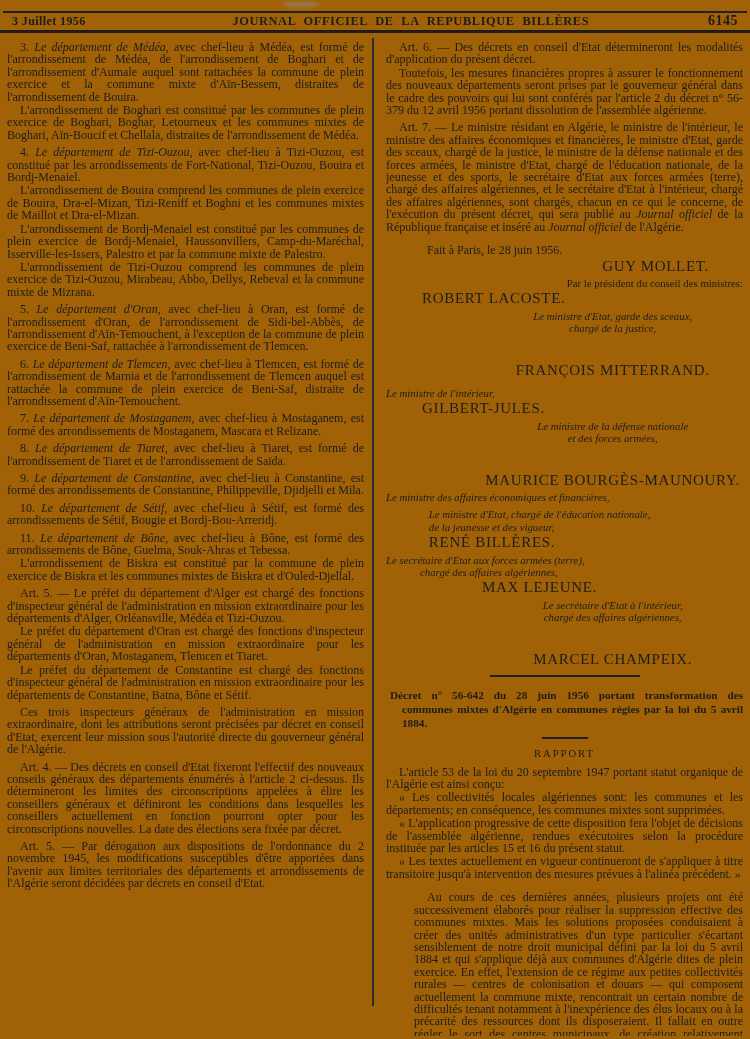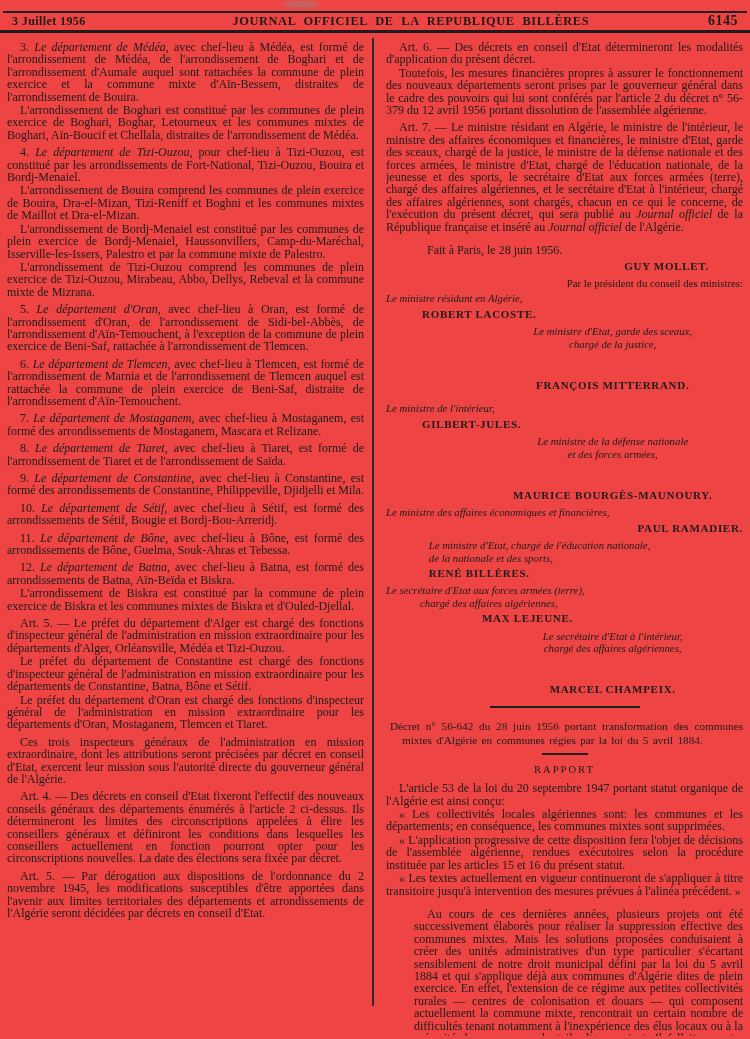--- a/index.html
+++ b/index.html
@@ -1,98 +1,94 @@
 <!DOCTYPE html>
 <html lang="fr"><head>
 <meta charset="utf-8">
 <style>
   html,body{margin:0;padding:0;}
   body{width:750px;height:1039px;background:#e9e7e0;font-family:"Liberation Serif","DejaVu Serif",serif;}
-  .page{position:relative;width:750px;height:1039px;background:#ef4444;overflow:hidden;color:#1c1c1c;}
+  .page{position:relative;width:750px;height:1039px;background:#a16207;overflow:hidden;color:#1c1c1c;}
   .smudge{position:absolute;top:1px;left:283px;width:36px;height:7px;background:#8d8d8d;opacity:.45;border-radius:50%;filter:blur(1.5px);}
   .rule-top{position:absolute;top:11px;left:3px;right:3px;height:2px;background:#222;}
   .rule-mid{position:absolute;top:30px;left:0;right:0;height:3px;background:#1d1d1d;}
   .hdr{position:absolute;top:13px;left:0;right:0;display:flex;justify-content:space-between;align-items:baseline;padding:0 12px;}
   .hdr-date{font-weight:700;font-size:12px;letter-spacing:.4px;}
   .hdr-title{font-weight:700;font-size:12.4px;letter-spacing:.6px;word-spacing:4px;transform:translateX(14px);}
   .hdr-page{font-weight:700;font-size:14px;letter-spacing:.5px;}
   .divider{position:absolute;left:372px;top:38px;height:968px;width:2px;background:#2c2c2c;}
   .col{position:absolute;top:40px;width:357px;height:996px;overflow:hidden;}
   .col-left{left:7px;}
   .col-right{left:386px;}
   .para{margin:1px 0;font-size:12px;line-height:12.4px;text-align:justify;text-indent:13px;}
   .it{font-style:italic;}
   .sp1{margin-top:5px !important;}
   .sp2{margin-top:11px !important;margin-left:28px;}
   .sig{margin:3px 0;font-size:10.8px;line-height:12.4px;}
   .sig-title{font-style:italic;}
-  .sig-name{font-size:11px;letter-spacing:.7px;font-weight:700;}
+  .sig-name{font-size:15px;letter-spacing:.7px;font-weight:400;}
   .ln{display:block;}
   .ln-ind{padding-left:34px;}
   .a-indent{padding-left:36px;}
   .a-right{text-align:right;padding-right:34px;}
   .a-rightc{margin-left:27%;text-align:center;margin-top:29px;}
   .a-center{text-align:right;}
   .a-centerR{margin-left:12%;text-align:left;}
   .a-centerL{padding-left:96px;}
   .rule{background:#1f1f1f;height:2px;margin:10px auto 8px;}
   .rule-long{width:150px;}
   .rule-short{width:46px;margin:6px auto;}
-  .decree-heading{margin:20px 0 2px;font-weight:400;font-size:11.2px;line-height:14.2px;padding-left:16px;text-indent:-12px;text-align:justify;word-spacing:1.5px;}
+  .decree-heading{margin:20px 0 2px;font-weight:700;font-size:11.2px;line-height:14.2px;padding-left:16px;text-indent:-12px;text-align:justify;word-spacing:1.5px;}
   .rapport{text-align:center;font-size:10.6px;letter-spacing:2px;margin:9px 0 7px;}
 </style>
 </head>
 <body>
 
 <div class="page">
   <div class="smudge"></div>
   <div class="rule-top"></div>
   <div class="hdr">
     <span class="hdr-date">3 Juillet 1956</span>
     <span class="hdr-title">JOURNAL OFFICIEL DE LA REPUBLIQUE BILLÈRES</span>
     <span class="hdr-page">6145</span>
   </div>
   <div class="rule-mid"></div>
   <div class="divider"></div>
   <div class="col col-left">
       <p class="para"><span>3. </span><span class="it">Le département de Médéa</span><span>, avec chef-lieu à Médéa, est formé de l'arrondissement de Médéa, de l'arrondissement de Boghari et de l'arrondissement d'Aumale auquel sont rattachées la commune de plein exercice et la commune mixte d'Aïn-Bessem, distraites de l'arrondissement de Bouira.</span></p>
       <p class="para"><span>L'arrondissement de Boghari est constitué par les communes de plein exercice de Boghari, Boghar, Letourneux et les communes mixtes de Boghari, Aïn-Boucif et Chellala, distraites de l'arrondissement de Médéa.</span></p>
-      <p class="para sp1"><span>4. </span><span class="it">Le département de Tizi-Ouzou</span><span>, pour chef-lieu à Tizi-Ouzou, est constitué par les arrondissements de Fort-National, Tizi-Ouzou, Bouira et Bordj-Menaiel.</span></p>
+      <p class="para sp1"><span>4. </span><span class="it">Le département de Tizi-Ouzou</span><span>, avec chef-lieu à Tizi-Ouzou, est constitué par les arrondissements de Fort-National, Tizi-Ouzou, Bouira et Bordj-Menaiel.</span></p>
       <p class="para"><span>L'arrondissement de Bouira comprend les communes de plein exercice de Bouira, Dra-el-Mizan, Tizi-Reniff et Boghni et les communes mixtes de Maillot et Dra-el-Mizan.</span></p>
       <p class="para"><span>L'arrondissement de Bordj-Menaiel est constitué par les communes de plein exercice de Bordj-Menaiel, Haussonvillers, Camp-du-Maréchal, Isserville-les-Issers, Palestro et par la commune mixte de Palestro.</span></p>
       <p class="para"><span>L'arrondissement de Tizi-Ouzou comprend les communes de plein exercice de Tizi-Ouzou, Mirabeau, Abbo, Dellys, Rebeval et la commune mixte de Mizrana.</span></p>
       <p class="para sp1"><span>5. </span><span class="it">Le département d'Oran</span><span>, avec chef-lieu à Oran, est formé de l'arrondissement d'Oran, de l'arrondissement de Sidi-bel-Abbès, de l'arrondissement d'Aïn-Temouchent, à l'exception de la commune de plein exercice de Beni-Saf, rattachée à l'arrondissement de Tlemcen.</span></p>
       <p class="para sp1"><span>6. </span><span class="it">Le département de Tlemcen</span><span>, avec chef-lieu à Tlemcen, est formé de l'arrondissement de Marnia et de l'arrondissement de Tlemcen auquel est rattachée la commune de plein exercice de Beni-Saf, distraite de l'arrondissement d'Aïn-Temouchent.</span></p>
       <p class="para sp1"><span>7. </span><span class="it">Le département de Mostaganem</span><span>, avec chef-lieu à Mostaganem, est formé des arrondissements de Mostaganem, Mascara et Relizane.</span></p>
       <p class="para sp1"><span>8. </span><span class="it">Le département de Tiaret</span><span>, avec chef-lieu à Tiaret, est formé de l'arrondissement de Tiaret et de l'arrondissement de Saïda.</span></p>
       <p class="para sp1"><span>9. </span><span class="it">Le département de Constantine</span><span>, avec chef-lieu à Constantine, est formé des arrondissements de Constantine, Philippeville, Djidjelli et Mila.</span></p>
       <p class="para sp1"><span>10. </span><span class="it">Le département de Sétif</span><span>, avec chef-lieu à Sétif, est formé des arrondissements de Sétif, Bougie et Bordj-Bou-Arreridj.</span></p>
       <p class="para sp1"><span>11. </span><span class="it">Le département de Bône</span><span>, avec chef-lieu à Bône, est formé des arrondissements de Bône, Guelma, Souk-Ahras et Tebessa.</span></p>
-      <p class="para sp1"><span>12. </span><span class="it">Le département de Batna</span><span>, avec chef-lieu à Batna, est formé des arrondissements de Batna, Aïn-Beïda et Biskra.</span></p>
       <p class="para"><span>L'arrondissement de Biskra est constitué par la commune de plein exercice de Biskra et les communes mixtes de Biskra et d'Ouled-Djellal.</span></p>
       <p class="para sp1"><span>Art. 5. — Le préfet du département d'Alger est chargé des fonctions d'inspecteur général de l'administration en mission extraordinaire pour les départements d'Alger, Orléansville, Médéa et Tizi-Ouzou.</span></p>
+      <p class="para"><span>Le préfet du département d'Oran est chargé des fonctions d'inspecteur général de l'administration en mission extraordinaire pour les départements d'Oran, Mostaganem, Tlemcen et Tiaret.</span></p>
       <p class="para"><span>Le préfet du département de Constantine est chargé des fonctions d'inspecteur général de l'administration en mission extraordinaire pour les départements de Constantine, Batna, Bône et Sétif.</span></p>
-      <p class="para"><span>Le préfet du département d'Oran est chargé des fonctions d'inspecteur général de l'administration en mission extraordinaire pour les départements d'Oran, Mostaganem, Tlemcen et Tiaret.</span></p>
       <p class="para sp1"><span>Ces trois inspecteurs généraux de l'administration en mission extraordinaire, dont les attributions seront précisées par décret en conseil d'Etat, exercent leur mission sous l'autorité directe du gouverneur général de l'Algérie.</span></p>
       <p class="para sp1"><span>Art. 4. — Des décrets en conseil d'Etat fixeront l'effectif des nouveaux conseils généraux des départements énumérés à l'article 2 ci-dessus. Ils détermineront les limites des circonscriptions appelées à élire les conseillers généraux et définiront les conditions dans lesquelles les conseillers actuellement en fonction pourront opter pour les circonscriptions nouvelles. La date des élections sera fixée par décret.</span></p>
       <p class="para sp1"><span>Art. 5. — Par dérogation aux dispositions de l'ordonnance du 2 novembre 1945, les modifications susceptibles d'être apportées dans l'avenir aux limites territoriales des départements et arrondissements de l'Algérie seront décidées par décrets en conseil d'Etat.</span></p>
     </div>
   <div class="col col-right">
       <p class="para"><span>Art. 6. — Des décrets en conseil d'Etat détermineront les modalités d'application du présent décret.</span></p>
       <p class="para"><span>Toutefois, les mesures financières propres à assurer le fonctionnement des nouveaux départements seront prises par le gouverneur général dans le cadre des pouvoirs qui lui sont conférés par l'article 2 du décret n° 56-379 du 12 avril 1956 portant dissolution de l'assemblée algérienne.</span></p>
       <p class="para sp1"><span>Art. 7. — Le ministre résidant en Algérie, le ministre de l'intérieur, le ministre des affaires économiques et financières, le ministre d'Etat, garde des sceaux, chargé de la justice, le ministre de la défense nationale et des forces armées, le ministre d'Etat, chargé de l'éducation nationale, de la jeunesse et des sports, le secrétaire d'Etat aux forces armées (terre), chargé des affaires algériennes, et le secrétaire d'Etat à l'intérieur, chargé des affaires algériennes, sont chargés, chacun en ce qui le concerne, de l'exécution du présent décret, qui sera publié au </span><span class="it">Journal officiel</span><span> de la République française et inséré au </span><span class="it">Journal officiel</span><span> de l'Algérie.</span></p>
       <p class="para sp2"><span>Fait à Paris, le 28 juin 1956.</span></p>
       <div class="sig sig-name a-right">
         <span class="ln">GUY MOLLET.</span>
       </div>
       <div class="sig sig-plain a-center sp1">
         <span class="ln">Par le président du conseil des ministres:</span>
-      </div>
-      <div class="sig sig-title a-left">
-        <span class="ln">Le ministre résidant en Algérie,</span>
       </div>
       <div class="sig sig-name a-indent">
         <span class="ln">ROBERT LACOSTE.</span>
       </div>
       <div class="sig sig-title a-rightc sp1">
         <span class="ln">Le ministre d'Etat, garde des sceaux,</span>
         <span class="ln">chargé de la justice,</span>
       </div>
       <div class="sig sig-name a-rightc">
         <span class="ln">FRANÇOIS MITTERRAND.</span>
@@ -106,26 +102,23 @@
       <div class="sig sig-title a-rightc sp1">
         <span class="ln">Le ministre de la défense nationale</span>
         <span class="ln">et des forces armées,</span>
       </div>
       <div class="sig sig-name a-rightc">
         <span class="ln">MAURICE BOURGÈS-MAUNOURY.</span>
       </div>
       <div class="sig sig-title a-left sp1">
         <span class="ln">Le ministre des affaires économiques et financières,</span>
       </div>
-      <div class="sig sig-name a-center">
-        <span class="ln">PAUL RAMADIER.</span>
-      </div>
       <div class="sig sig-title a-centerR sp1">
         <span class="ln">Le ministre d'Etat, chargé de l'éducation nationale,</span>
-        <span class="ln">de la nationale et des sports,</span>
+        <span class="ln">de la jeunesse et des vigueur,</span>
       </div>
       <div class="sig sig-name a-centerR">
         <span class="ln">RENÉ BILLÈRES.</span>
       </div>
       <div class="sig sig-title a-left sp1">
         <span class="ln">Le secrétaire d'Etat aux forces armées (terre),</span>
         <span class="ln ln-ind">chargé des affaires algériennes,</span>
       </div>
       <div class="sig sig-name a-centerL">
         <span class="ln">MAX LEJEUNE.</span>

